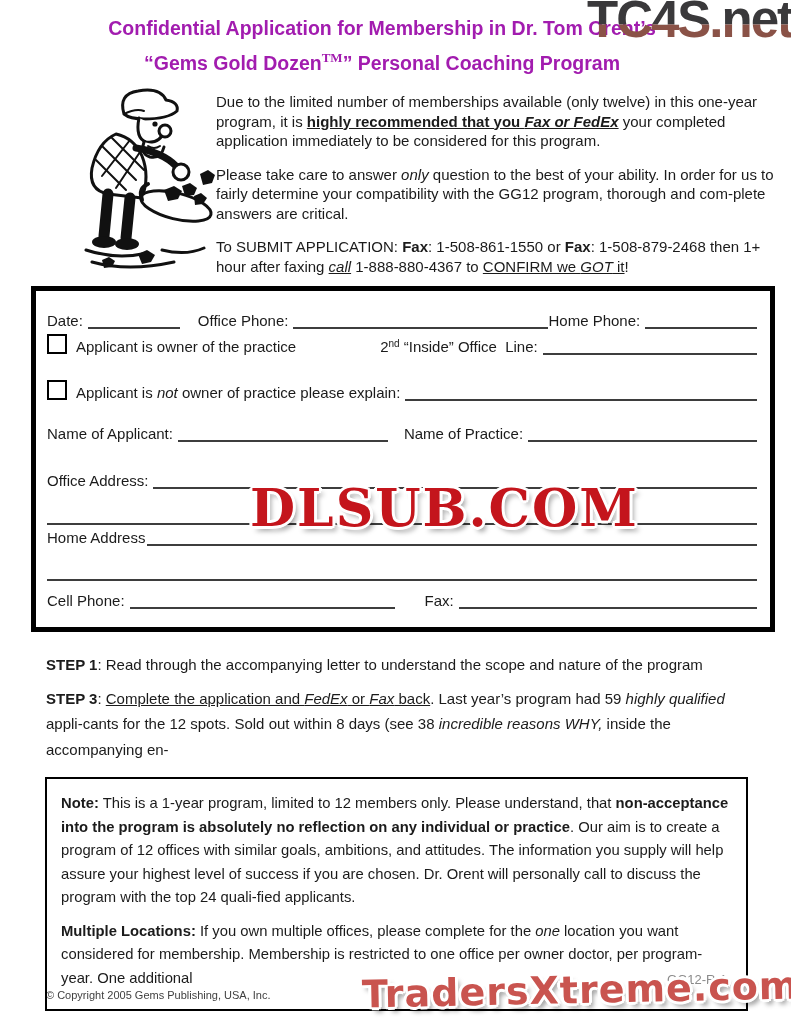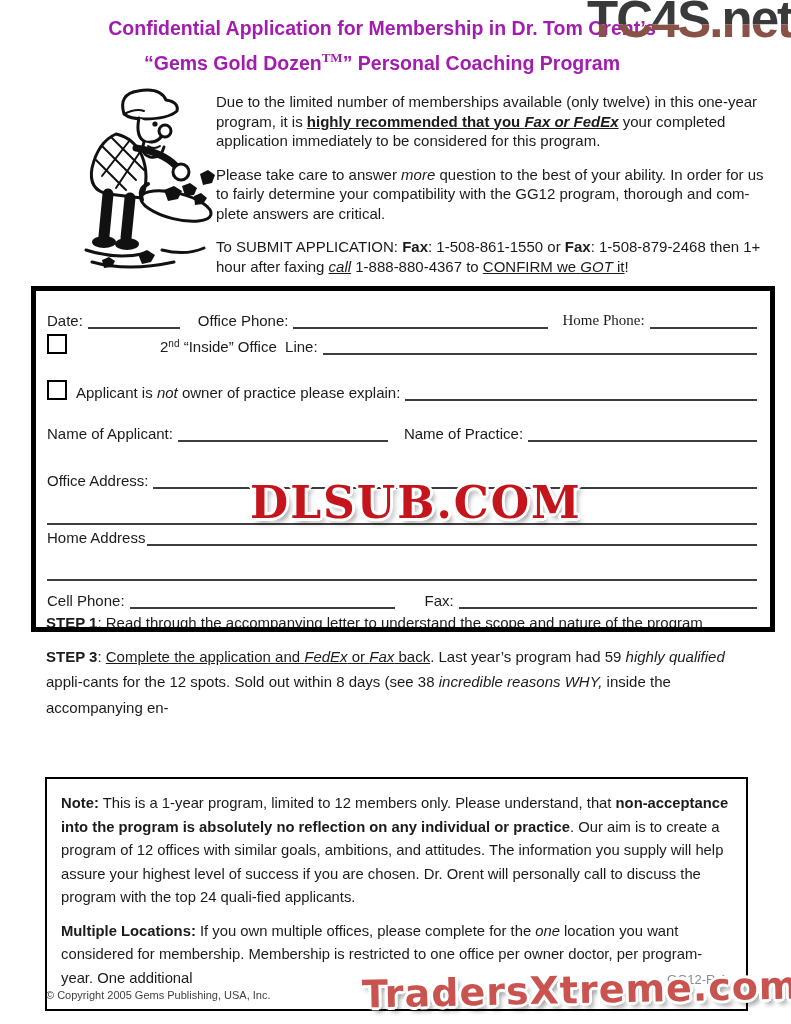--- a/index.html
+++ b/index.html
@@ -33,34 +33,34 @@
 
   
   .formbox{position:absolute;left:31px;top:286px;width:744px;height:346px;
            border:5px solid #000000;box-sizing:border-box;z-index:1;}
   .fr{position:absolute;left:11px;right:13px;height:21px;display:flex;align-items:flex-end;
       font-size:15px;}
   .lbl{white-space:pre;flex:0 0 auto;}
   .bl{border-bottom:2px solid #3d3d3d;height:15px;flex:0 0 auto;margin-left:5px;}
   .grow{flex:1 1 auto;}
   .w92{width:92px;} .w255{width:255px;} .w210{width:210px;} .w265{width:265px;}
-  .ml18{margin-left:18px;} .ml14{margin-left:14px;font-family:Liberation Serif, serif;} .ml16{margin-left:16px;}
+  .ml18{margin-left:18px;} .ml14{} .ml16{margin-left:16px;}
   .ml30{margin-left:30px;} .mlgap{margin-left:84px;}
   .cb{width:16px;height:16px;border:2px solid #000;flex:0 0 auto;margin:0 9px 1px 0;background:#fff;}
   sup.nd{font-size:10px;vertical-align:5px;}
 
   
   .dlsub{position:absolute;left:250px;top:477px;z-index:5;font-family:"DejaVu Serif",serif;
-         font-weight:800;font-size:44px;letter-spacing:2px;color:#c4151c;white-space:nowrap;
+         font-weight:800;font-size:52px;letter-spacing:2px;color:#c4151c;white-space:nowrap;
          text-shadow:-2px -2px 0 #fff,2px -2px 0 #fff,-2px 2px 0 #fff,2px 2px 0 #fff,
                      -3px 0 0 #fff,3px 0 0 #fff,0 -3px 0 #fff,0 3px 0 #fff,
                      4px 5px 5px rgba(0,0,0,0.35);}
 
   
-  .steps{position:absolute;left:46px;top:610px;width:716px;font-size:15px;line-height:25.5px;}
+  .steps{position:absolute;left:46px;top:652px;width:716px;font-size:15px;line-height:25.5px;}
   .steps p{margin:0 0 8px 0;}
 
   
   .notebox{position:absolute;left:45px;top:777px;width:703px;box-sizing:border-box;
            border:2px solid #000;padding:9px 11px 15px 10px;font-size:14.8px;line-height:23.5px;z-index:1;}
   .notebox p{margin:4px;}
   .notebox p + p{margin-top:10px;}
 
   
   .copyright{position:absolute;left:46px;top:989px;font-size:11px;color:#3f3f3f;}
@@ -124,37 +124,38 @@
         <path d="M60 170 l9 -4 8 5 -4 7 -9 2 z"></path>
         <path d="M24 176 l7 -3 6 4 -3 6 -8 1 z"></path>
       </g>
 
       <path d="M8 166 Q38 176 70 169 M14 178 Q50 188 96 178 M84 166 Q108 172 126 164" stroke-width="3"></path>
     </g>
   </svg>
 
   <div class="intro">
     <p><span>Due to the limited number of memberships available (only twelve) in this one-year program, it is </span><span class="bu">highly recommended that you </span><span class="biu">Fax or FedEx</span><span> your completed application immediately to be considered for this program.</span></p>
-    <p><span>Please take care to answer </span><span class="i">more</span><span> question to the best of your ability. In order for us to fairly determine your compatibility with the GG12 program, thorough and com-plete answers are critical.</span></p>
+    <p><span>Please take care to answer </span><span class="i">only</span><span> question to the best of your ability. In order for us to fairly determine your compatibility with the GG12 program, thorough and com-plete answers are critical.</span></p>
     <p><span>To SUBMIT APPLICATION: </span><span class="b">Fax</span><span>: 1-508-861-1550 or </span><span class="b">Fax</span><span>: 1-508-879-2468 then 1+ hour after faxing </span><span class="iu">call</span><span> 1-888-880-4367 to </span><span class="u">CONFIRM we </span><span class="iu">GOT</span><span class="u"> it</span><span>!</span></p>
   </div>
 
   <div class="formbox">
 
     <div class="fr" style="top:17px">
       <span class="lbl">Date:</span>
       <span class="bl w92"></span>
       <span class="lbl ml18">Office Phone:</span>
       <span class="bl w255"></span>
       <span class="lbl ml14">Home Phone:</span>
       <span class="bl grow"></span>
     </div>
 
     <div class="fr" style="top:43px">
       <span class="cb"></span>
+      <span class="lbl">Applicant is owner of the practice</span>
       <span class="lbl mlgap"><span>2</span><sup class="nd">nd</sup><span> “Inside” Office  Line:</span></span>
       <span class="bl grow"></span>
     </div>
 
     <div class="fr" style="top:89px">
       <span class="cb"></span>
       <span class="lbl"><span>Applicant is </span><span class="i">not</span><span> owner of practice please explain:</span></span>
       <span class="bl grow"></span>
     </div>
 

